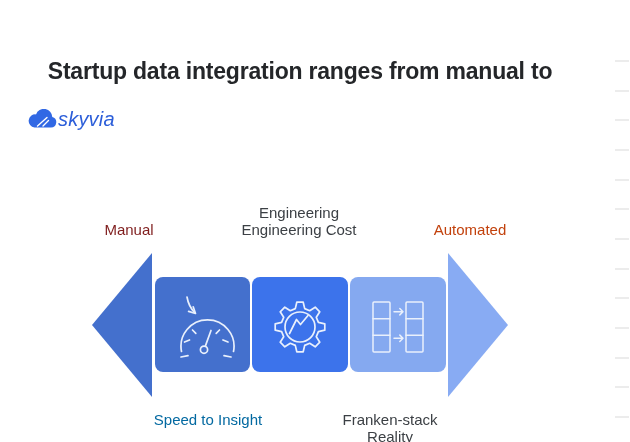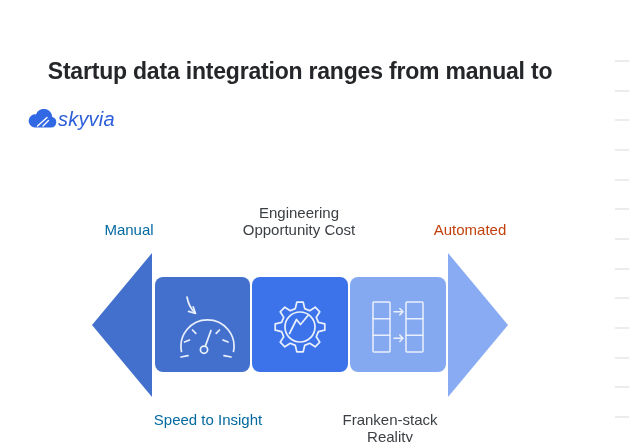--- a/index.html
+++ b/index.html
@@ -42,24 +42,24 @@
   </div>
 
   <div class="logo">
     <svg width="31" height="21" viewBox="0 0 31 21">
       <path d="M7.5 18.5 h16.5 a5.4 5.4 0 0 0 1.3-10.6 A8.4 8.4 0 0 0 9 5.4 A6.2 6.2 0 0 0 7.5 18.5 Z" style="fill:#3168e4"></path>
       <path d="M10.5 17 L20 8.5 M16 17 L21.5 11.5" stroke="#ffffff" stroke-width="1.4" stroke-linecap="round" fill="none"></path>
     </svg>
     <span class="brand" style="color: rgb(44, 94, 217);">skyvia</span>
   </div>
 
-  <div class="lbl" style="left: 129px; top: 176px; color: #0369a1;">Manual</div>
+  <div class="lbl" style="left: 129px; top: 176px; color: #7f1d1d;">Manual</div>
   <div class="lbl" style="left: 299px; top: 159px; color: rgb(60, 64, 69);">
     <span>Engineering</span>
-    <span>Opportunity Cost</span>
+    <span>Engineering Cost</span>
   </div>
   <div class="lbl" style="left: 470px; top: 176px; color: #c2410c;">Automated</div>
 
   <svg class="arrow left" viewBox="0 0 60 144">
     <polygon points="60,0 60,144 0,72" style="fill:#4470CD"></polygon>
   </svg>
 
   <svg class="arrow right" viewBox="0 0 60 144">
     <polygon points="0,0 0,144 60,72" style="fill:#88ABF3"></polygon>
   </svg>

